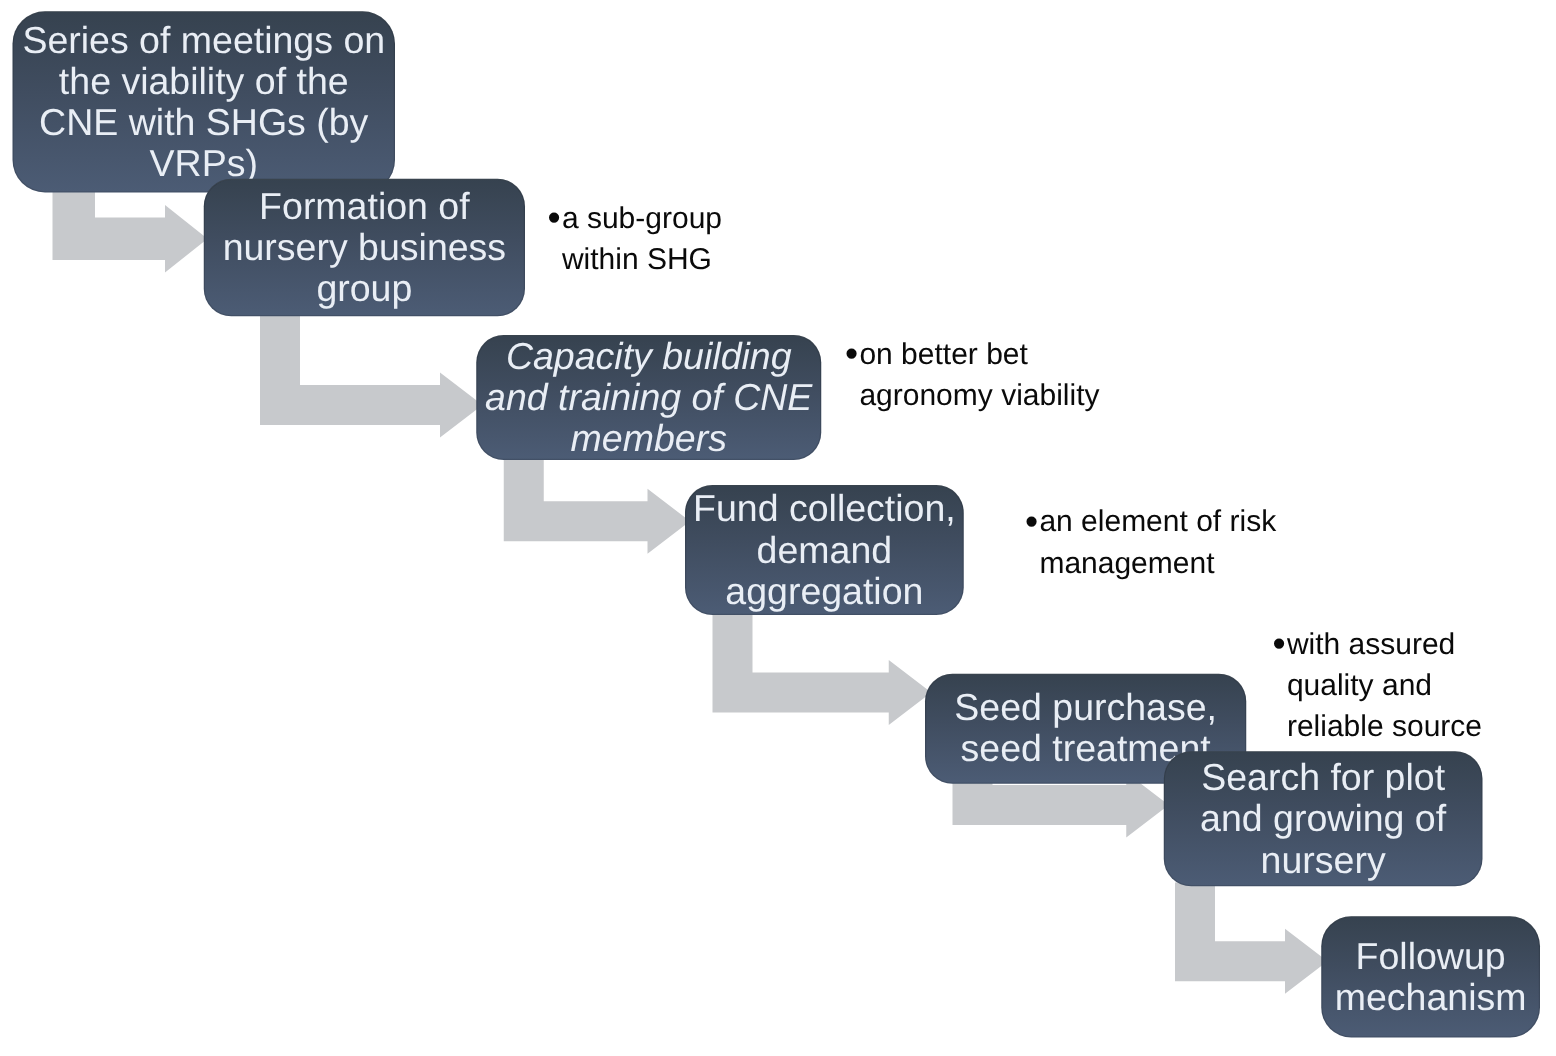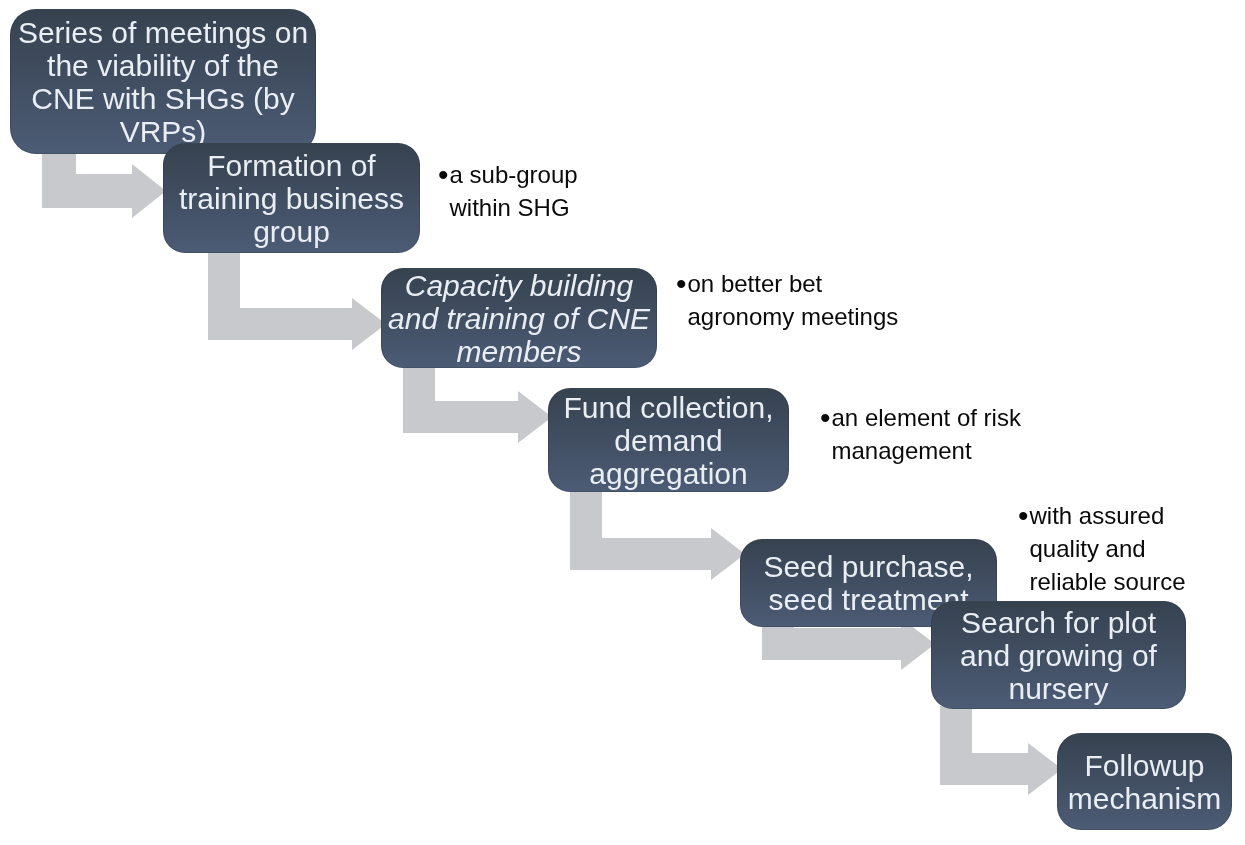--- a/index.html
+++ b/index.html
@@ -75,28 +75,28 @@
     <polygon class="arrow" points="762,576 794,576 794,628 901,628 901,618 935,644 901,670 901,660 762,660"></polygon>
     <polygon class="arrow" points="940,706 972,706 972,753 1028,753 1028,743 1062,769 1028,795 1028,785 940,785"></polygon>
   </svg>
 
   <div class="step" style="left:10px; top:9px; width:306px; height:145px; border-radius:26px;">Series of meetings on
 the viability of the
 CNE with SHGs (by
 VRPs)</div>
 
   <div class="step" style="left:163px; top:143px; width:257px; height:110px;">Formation of
-training business
+nursery business
 group</div>
 
   <div class="step" style="left:381px; top:268px; width:276px; height:100px;font-style:italic;">Capacity building
 and training of CNE
 members</div>
 
-  <div class="step" style="left:548px; top:388px; width:241px; height:104px;">Fund collection,
+  <div class="step" style="left:548px; top:388px; width:223px; height:104px;">Fund collection,
 demand
 aggregation</div>
 
   <div class="step" style="left:740px; top:503px; width:257px; height:88px;margin-top:36px;">Seed purchase,
 seed treatment</div>
 
   <div class="step" style="left:931px; top:601px; width:255px; height:108px;">Search for plot
 and growing of
 nursery</div>
 
@@ -105,21 +105,21 @@
 
   <div class="note" style="left:438px; top:158px;">
     <span class="bullet">•</span>
     <span class="note-text">a sub-group
 within SHG</span>
   </div>
 
   <div class="note" style="left:676px; top:267px;">
     <span class="bullet">•</span>
     <span class="note-text">on better bet
-agronomy meetings</span>
+agronomy viability</span>
   </div>
 
   <div class="note" style="left:820px; top:401px;">
     <span class="bullet">•</span>
     <span class="note-text">an element of risk
 management</span>
   </div>
 
   <div class="note" style="left:1018px; top:499px;">
     <span class="bullet">•</span>

